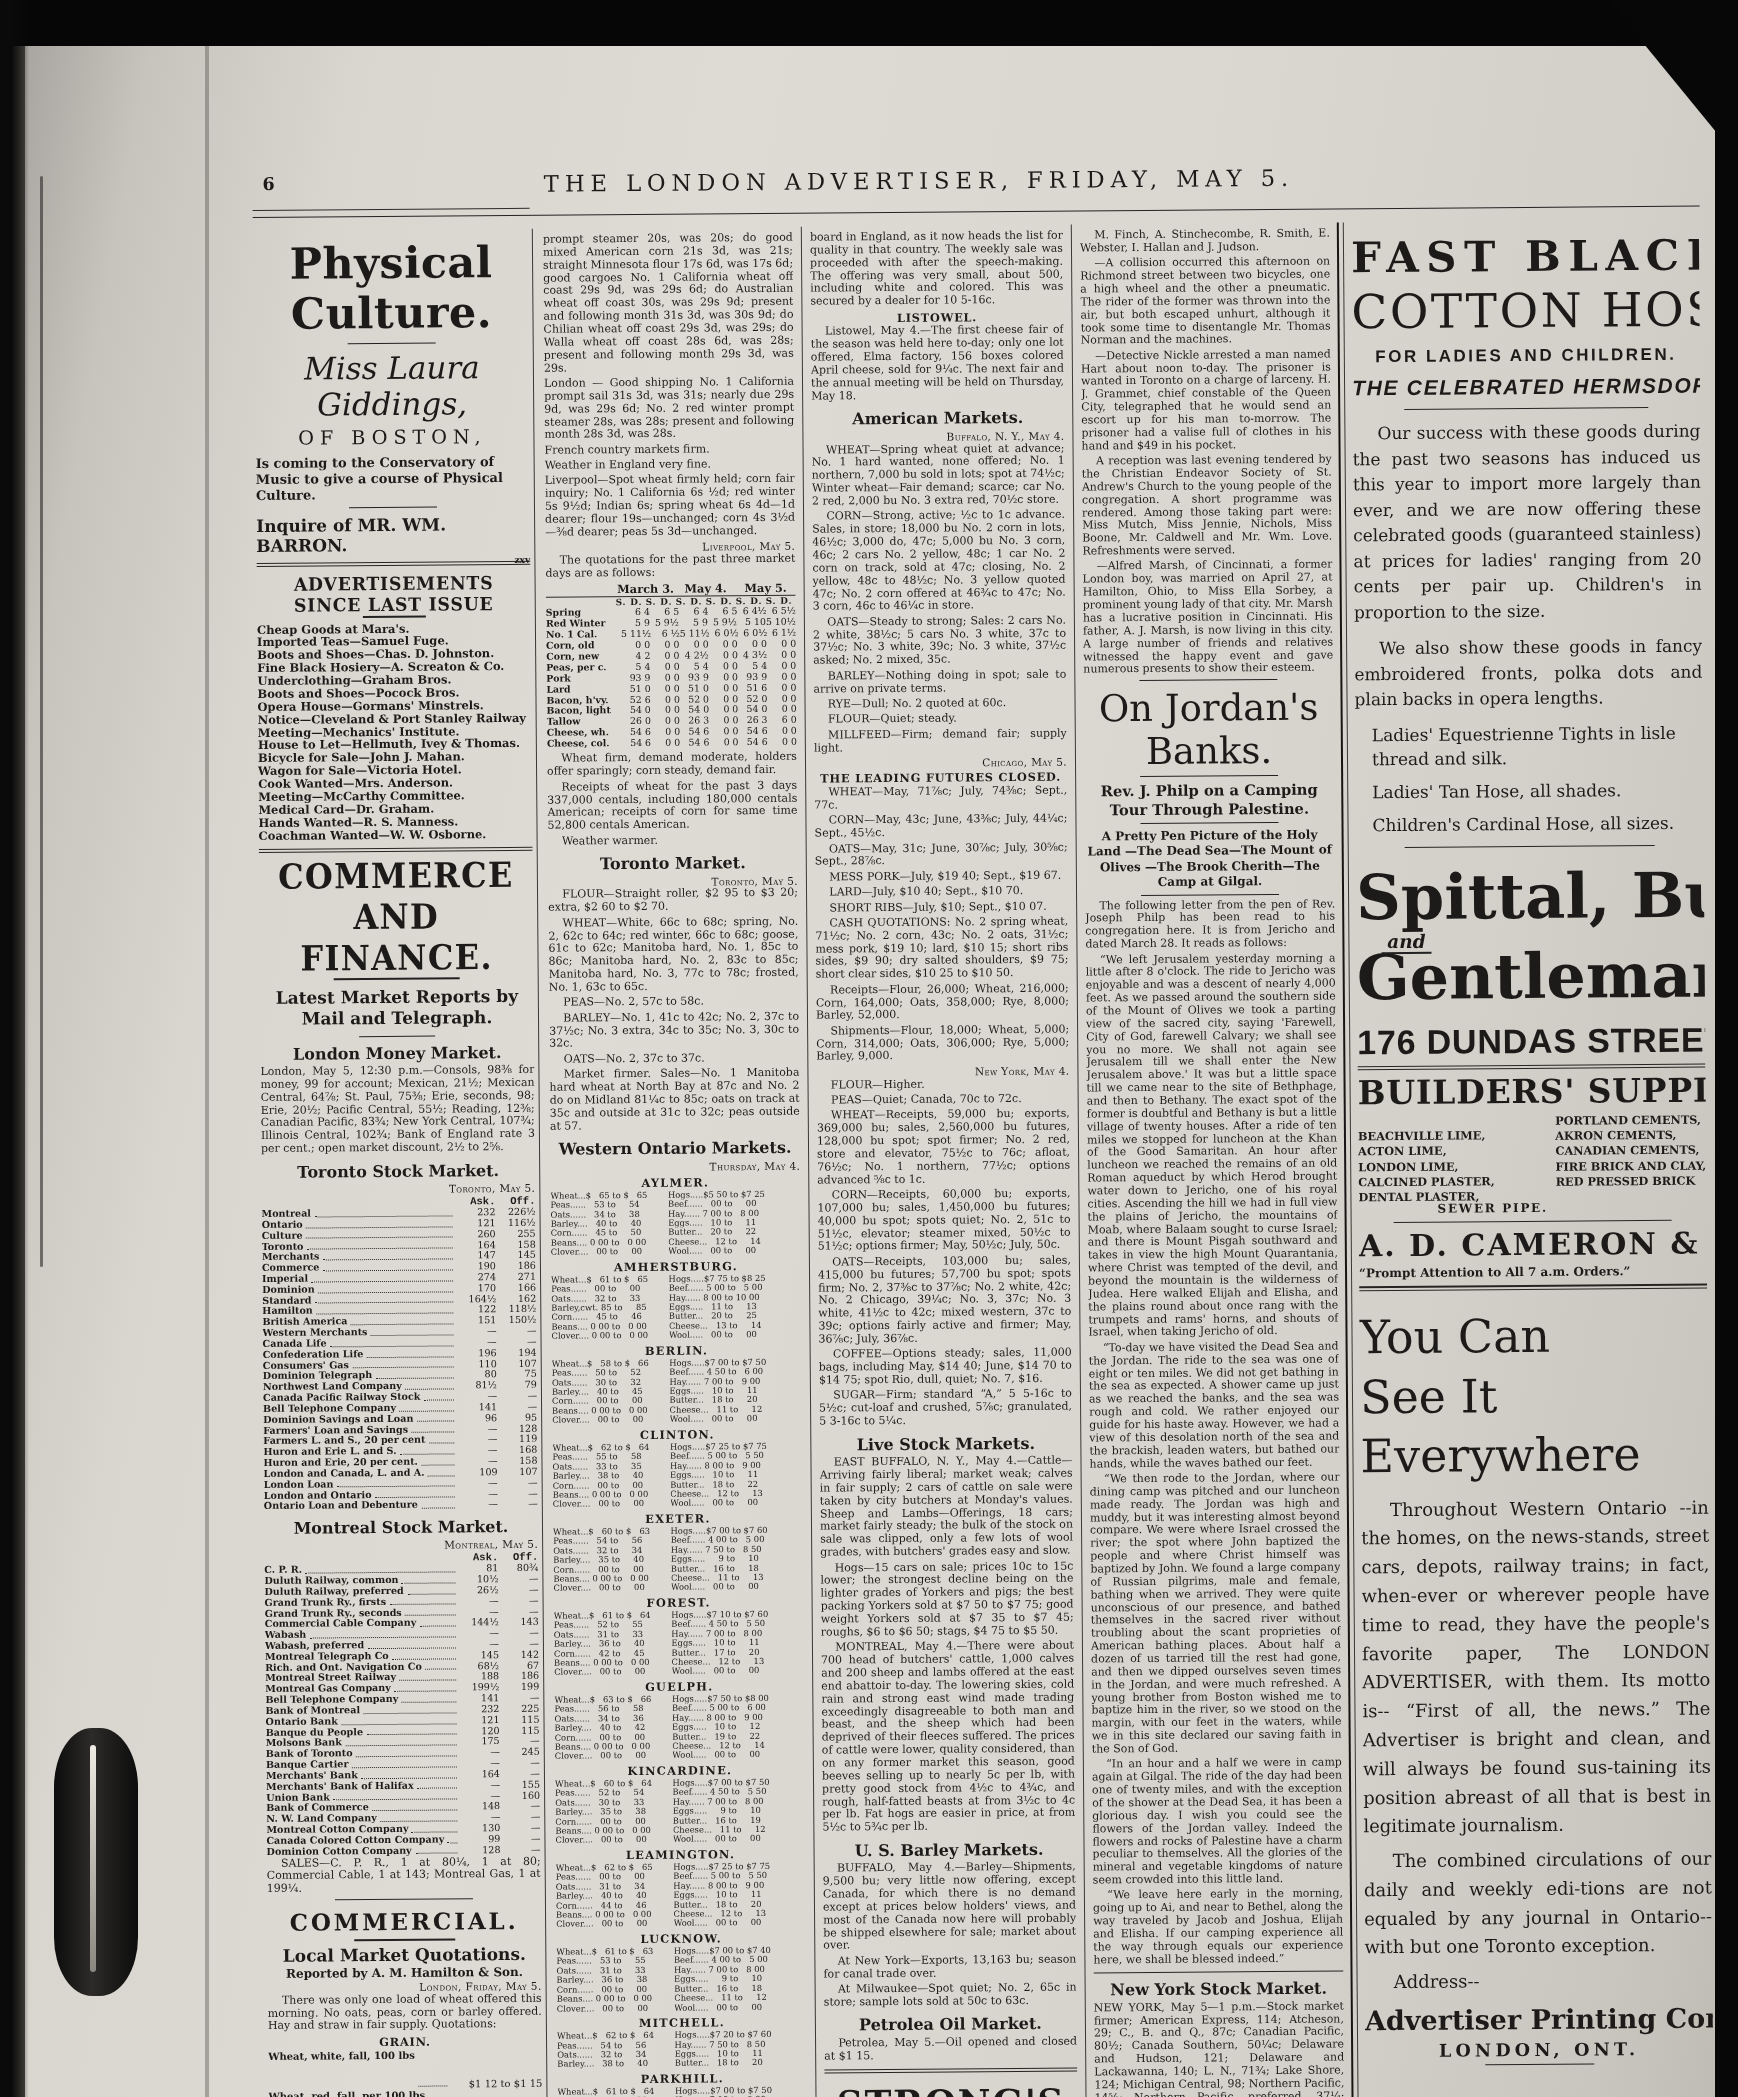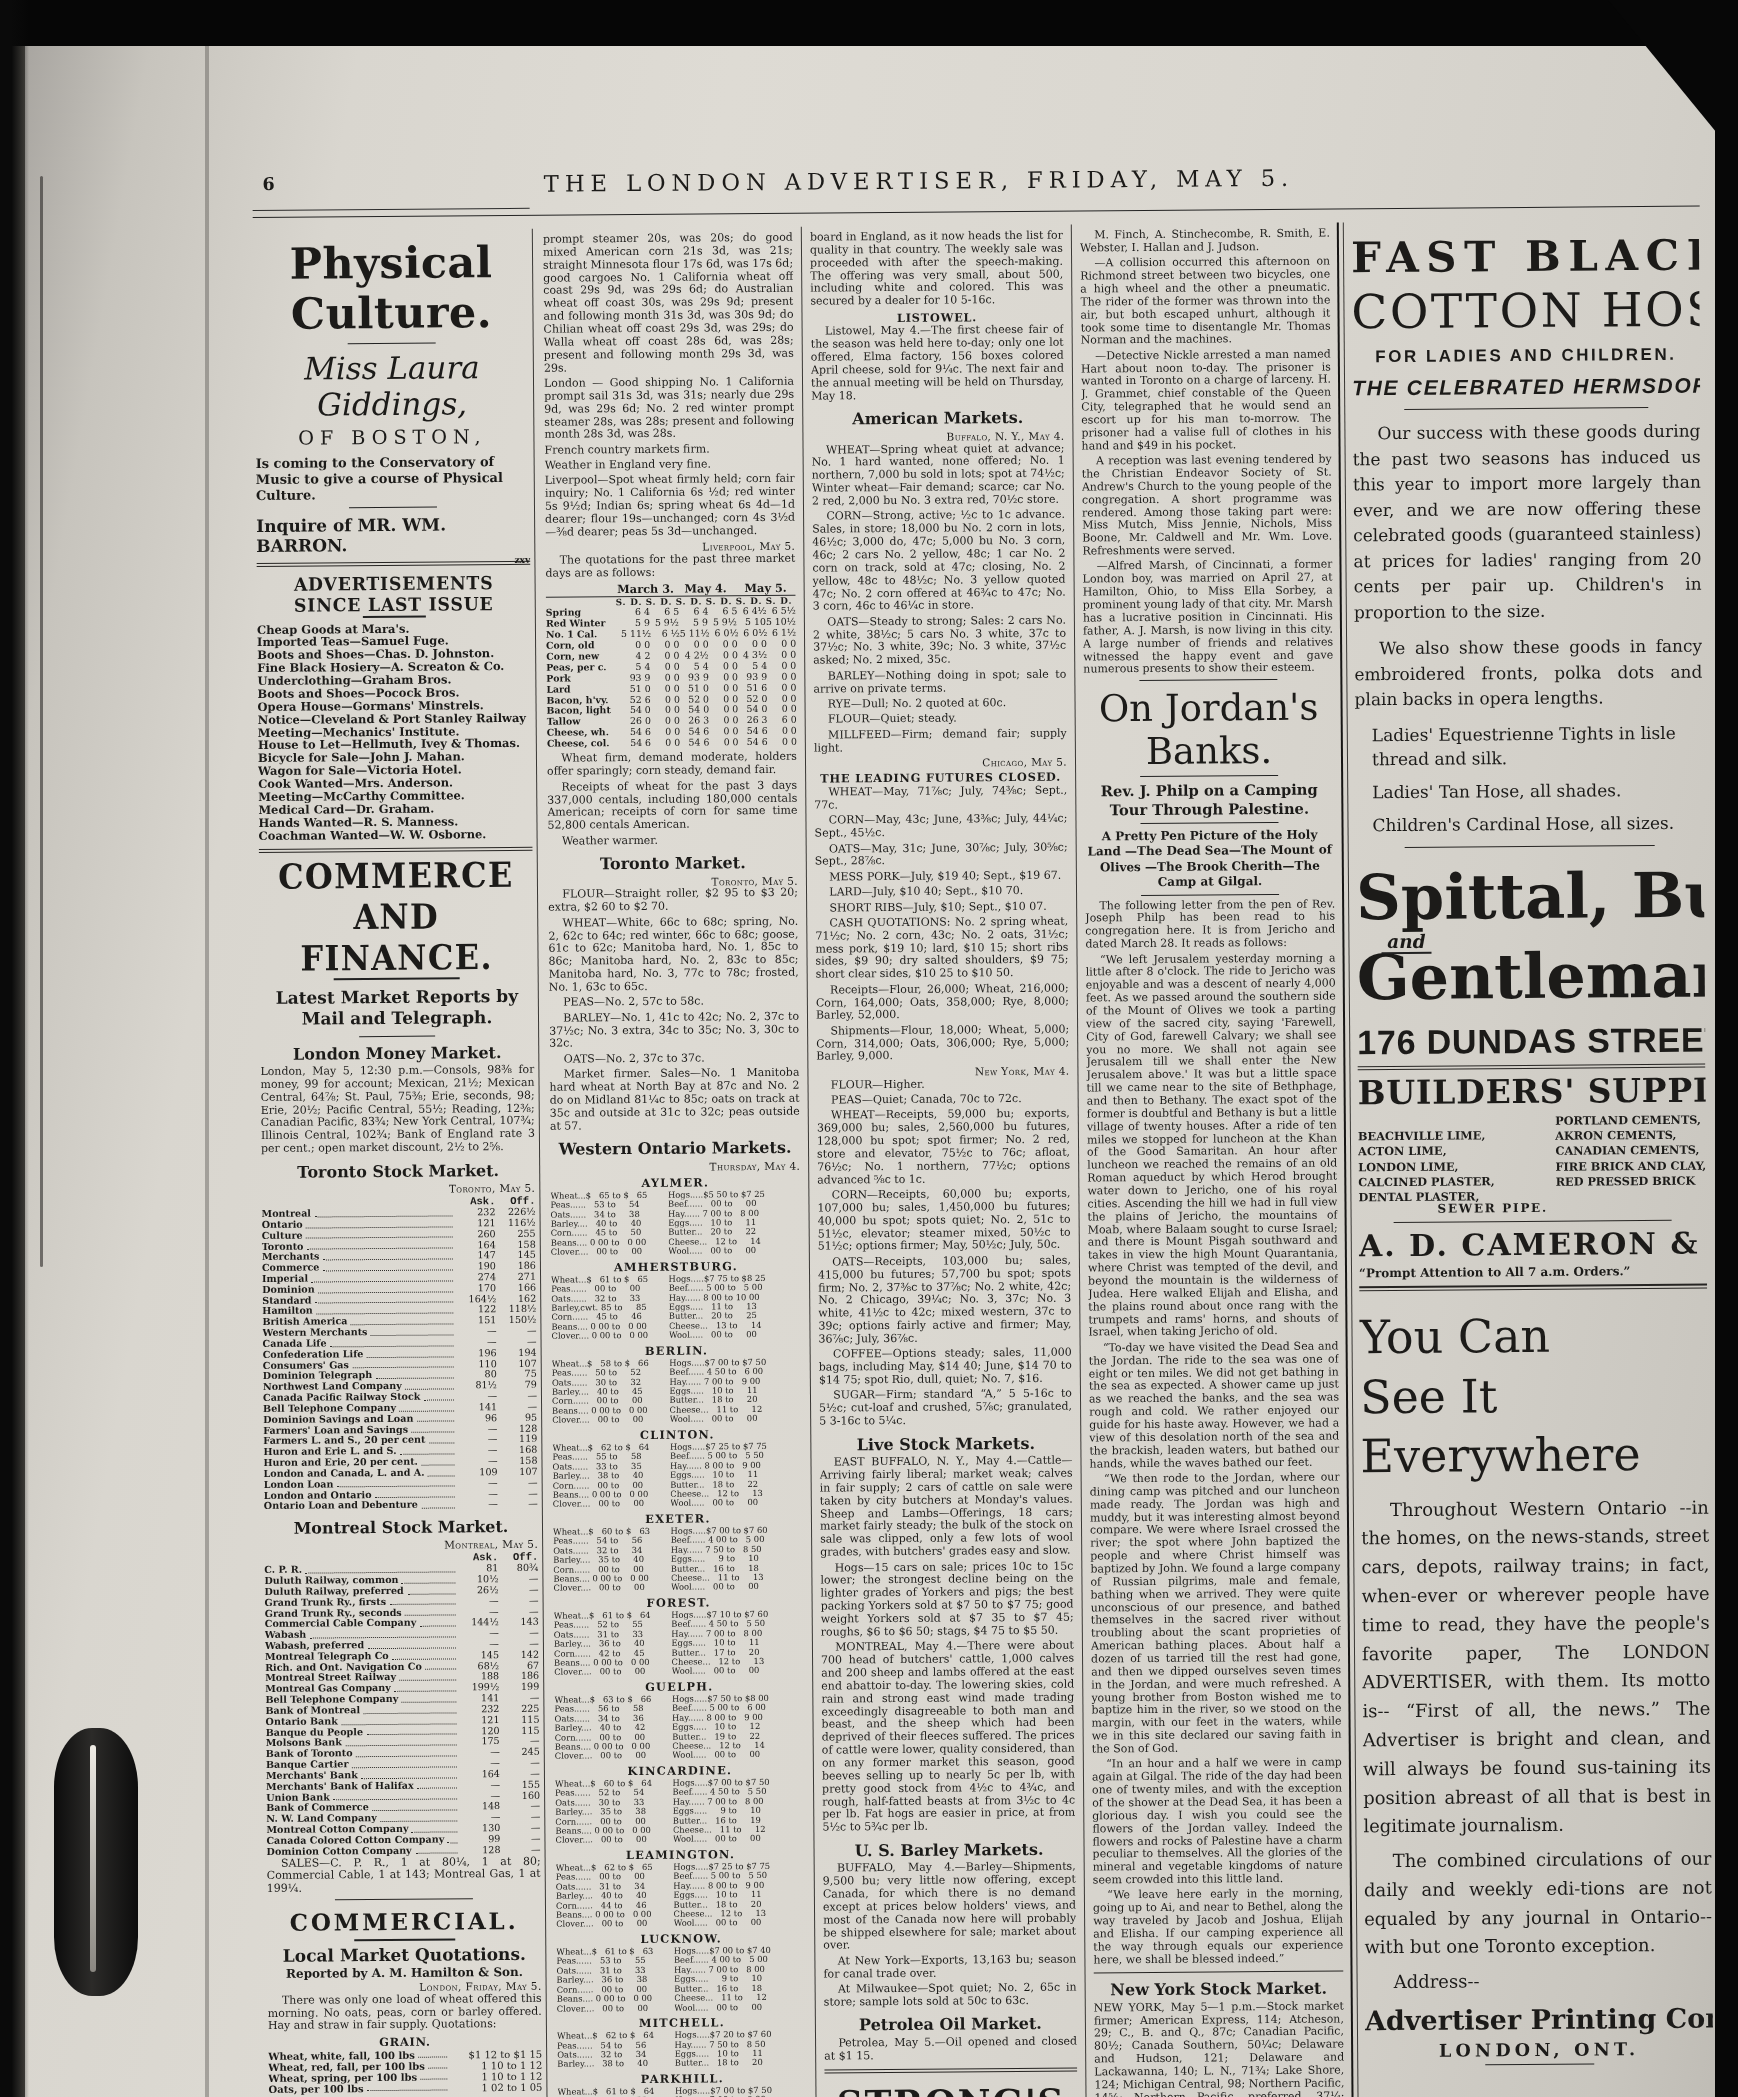--- a/index.html
+++ b/index.html
@@ -63,21 +63,21 @@
   .shead{display:flex;font-size:10.5px;font-weight:bold;}
   .shead .sn{flex:1;}
   .shead .sv{width:40px;text-align:right;font-family:Liberation Mono, monospace;}
   .h-comm{font-size:23px;font-weight:bold;text-align:center;letter-spacing:2.9px;margin:7.6px 0 1.7px;}
   .h-lmq{font-size:17px;font-weight:bold;text-align:center;margin:3.4px 0 0.8px;}
   .byline{font-size:12px;font-weight:600;text-align:center;margin:0.8px 0;}
   .grp{font-size:11.3px;font-weight:bold;text-align:center;letter-spacing:0.8px;margin:2.5px 0 0.8px;}
   .qrow{display:flex;font-size:10px;line-height:1.1;}
   .qrow .sn{white-space:nowrap;font-weight:600;}
   .qrow .sdots{flex:1;margin:0 3.4px 2.1px;border-bottom:1.3px dotted #2e2c2a;min-width:5px;}
-  .qrow .sv{width:92px;text-align:right;white-space:nowrap;}
+  .qrow .sv{width:92px;text-align:right;white-space:nowrap;margin-top:29px;}
 
   
   .lheadrow{display:flex;font-size:11.3px;font-weight:bold;border-bottom:0.8px solid #2a2a2a;}
   .lheadrow .ln{width:70px;}
   .lheadrow .ld{flex:1;text-align:center;}
   .sdrow{display:flex;font-size:8.8px;font-weight:bold;}
   .sdrow .ln{width:70px;}
   .sdrow .ld{flex:1;letter-spacing:0.8px;}
   .lrow{display:flex;font-size:9.4px;line-height:1.16;}
   .lrow .ln{width:75px;white-space:nowrap;font-weight:600;}

